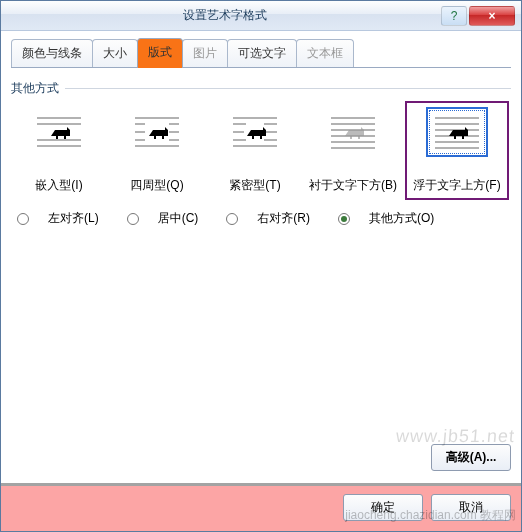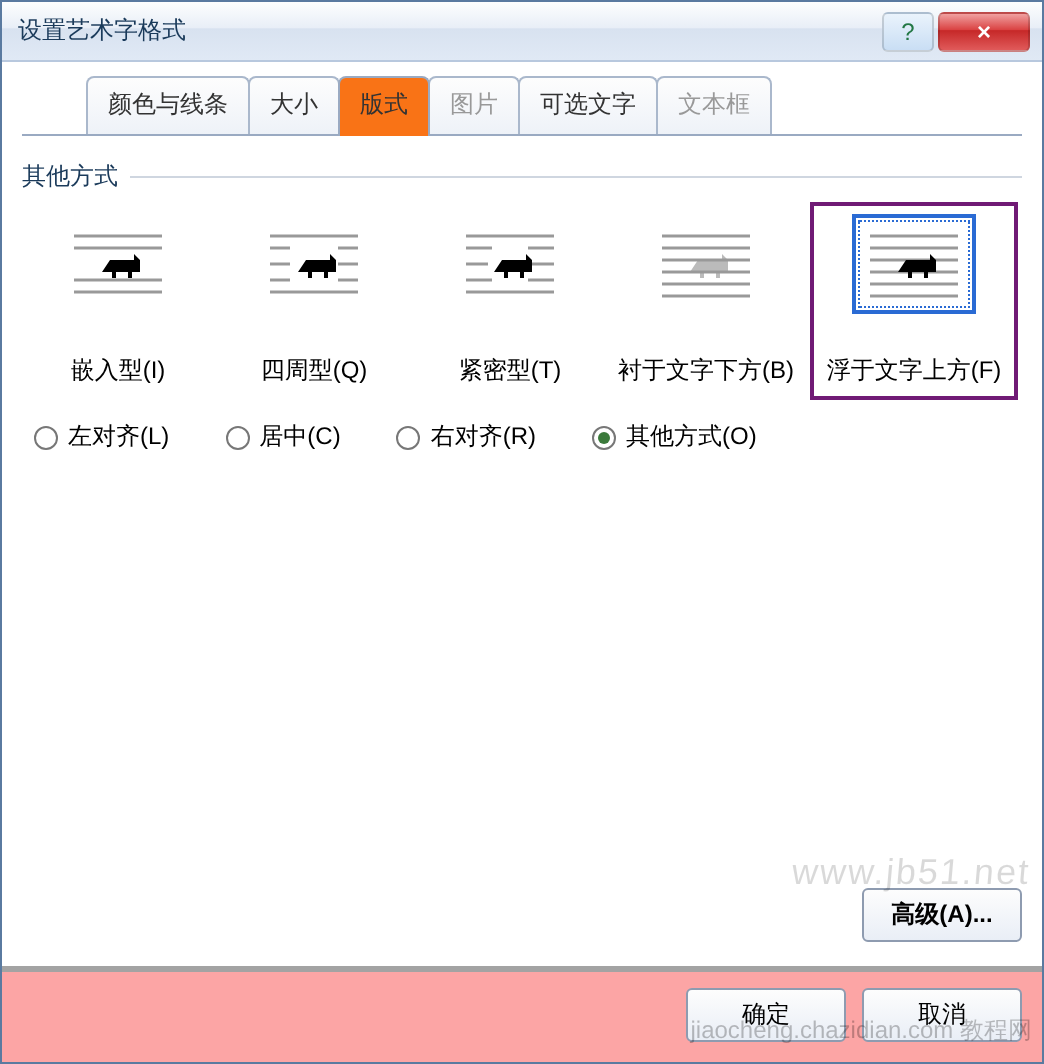--- a/index.html
+++ b/index.html
@@ -1,50 +1,50 @@
 <!DOCTYPE html>
 <html><head>
 <meta charset="utf-8">
 <style>
 * { box-sizing: border-box; margin: 0; padding: 0; font-family: "Microsoft YaHei", "SimSun", sans-serif; font-size: 12px; }
 body { background: #fff; width: 522px; height: 532px; overflow: hidden; }
 
 .window { width: 522px; height: 532px; border: 1px solid #5a7aa0; display: flex; flex-direction: column; background: #fff; }
 
-.titlebar { height: 30px; background: linear-gradient(to bottom, #fdfefe, #e8eef7 45%, #d8e2f0 46%, #e0e9f5); display: flex; align-items: center; padding: 4px 6px; border-bottom: 1px solid #b8c8de; }
+.titlebar { height: 30px; background: linear-gradient(to bottom, #fdfefe, #e8eef7 45%, #d8e2f0 46%, #e0e9f5); display: flex; align-items: center; padding: 4px 6px; border-bottom: 1px solid #b8c8de; text-align: center; }
 .titlebar .title { flex: 1; color: #1a3a5a; padding-left: 2px; }
 .titlebar .btns { display: flex; gap: 2px; }
 .titlebar .btn { width: 28px; height: 20px; border-radius: 3px; display: flex; align-items: center; justify-content: center; border: 1px solid rgba(0,0,0,0.15); cursor: default; }
 .titlebar .btn.help { background: linear-gradient(to bottom,#eaf3fc,#c9def4); color:#274; width:26px; }
 .titlebar .btn.close { background: linear-gradient(to bottom,#f0a0a0,#d94040 45%,#c62828 46%,#e05a5a); color:#fff; width:46px; height:20px; font-weight:bold; font-size:13px; }
 .titlebar .btn.help span, .titlebar .btn.close span { pointer-events:none; }
 
 .content { flex:1; padding: 6px 10px 8px 10px; background:#fff; display:flex; flex-direction:column; position:relative; }
 
-.tabs { display:flex; align-items:flex-start; margin-bottom:0; position:relative;margin-left:32px; }
+.tabs { display:flex; align-items:center; margin-bottom:0; position:relative; }
 .tab { padding: 5px 10px 6px; border:1px solid #aab8cc; border-bottom:none; background: linear-gradient(to bottom,#fdfdfd,#eef2f8); margin-right:-1px; color:#333; border-top-left-radius:4px; border-top-right-radius:4px; position:relative; top:1px; cursor:default; }
 .tab.active { background:#f97316; z-index:2; padding-bottom:7px; border-color:#9aaac2; }
 .tab.disabled { color:#999; }
 
 .tab-underline { height:1px; background:#9aaac2; position:relative; top:0; }
 
 .panel { flex:1; border-top: none; padding-top:6px; }
 
 .group-title { color:#1a3a5a; margin: 6px 0 2px 0; display:flex; align-items:center; }
 .group-title .line { flex:1; height:1px; background:#cfd6e0; margin-left:6px; }
 
 .wrap-options { display:flex; gap:6px; padding: 8px 2px 6px 2px; }
 .wrap-opt { flex:1; display:flex; flex-direction:column; align-items:center; gap:20px; }
 .wrap-icon { width:62px; height:50px; border:1px solid transparent; display:flex; align-items:center; justify-content:center; background:#fff; }
 .wrap-opt.selected-outer { border:2px solid #701a75; padding:4px; margin:-6px 0; }
 .wrap-opt.selected .wrap-icon { border:2px solid #2a6bd4; outline:1px dotted #2a6bd4; outline-offset:-4px; }
 .wrap-label { font-size:12px; text-align:center; white-space:nowrap; }
 
 .align-row { display:flex; gap:28px; padding: 10px 6px; align-items:center; }
-.radio-item { display:flex; align-items:center; gap:5px; cursor:default; }
+.radio-item { display:flex; align-items:center; gap:19px; cursor:default; }
 .radio { width:12px; height:12px; border:1px solid #777; border-radius:50%; display:inline-flex; align-items:center; justify-content:center; background:#fff; }
 .radio.checked::after { content:""; width:6px; height:6px; background:#3b7a3b; border-radius:50%; }
 
 .footer-row { display:flex; justify-content:flex-end; padding: 4px 0; font-weight: bold; }
 .btn-std { min-width:80px; padding:4px 12px; border:1px solid #8e9bb0; background:linear-gradient(to bottom,#fdfdfd,#e9eef6); border-radius:3px; cursor:default; text-align:center; }
 .footer-bottom { display:flex; justify-content:flex-end; gap:8px; padding: 8px 10px 10px; background:#fca5a5; border-top:3px solid #a3a3a3; }
 
 .watermark { position:absolute; right:6px; bottom:36px; font-size:18px; color:rgba(0,0,0,0.15); letter-spacing:1px; transform: skewX(-5deg); pointer-events:none; }
 .watermark2 { position:absolute; right:6px; bottom:8px; font-size:12px; color:rgba(0,0,0,0.25); pointer-events:none; }
 

